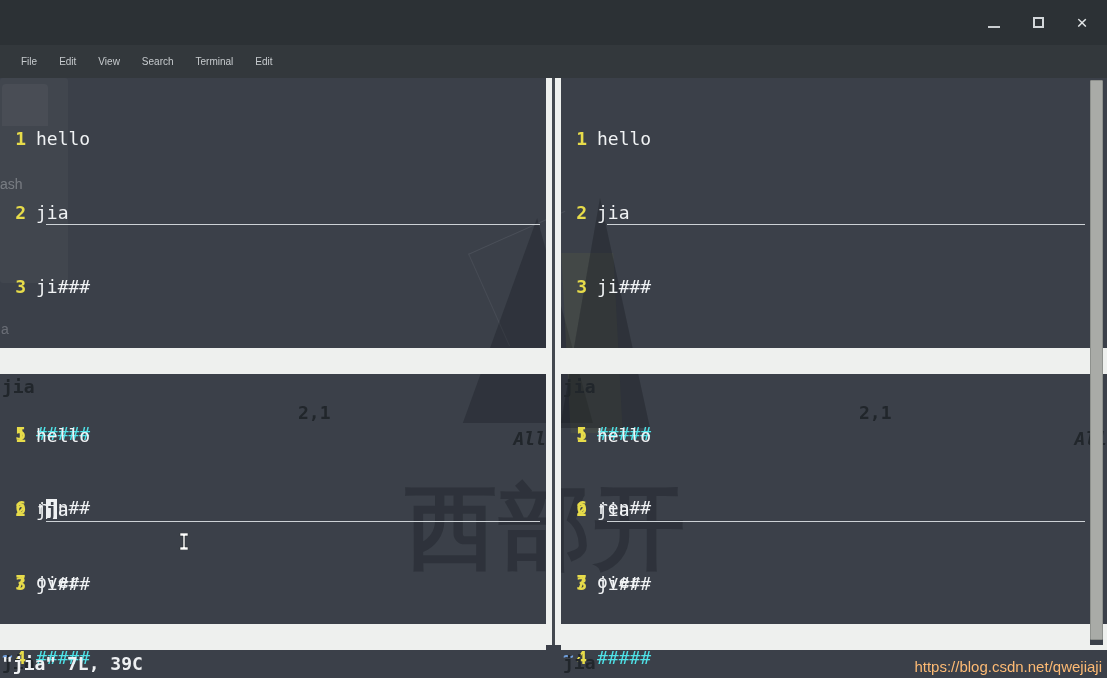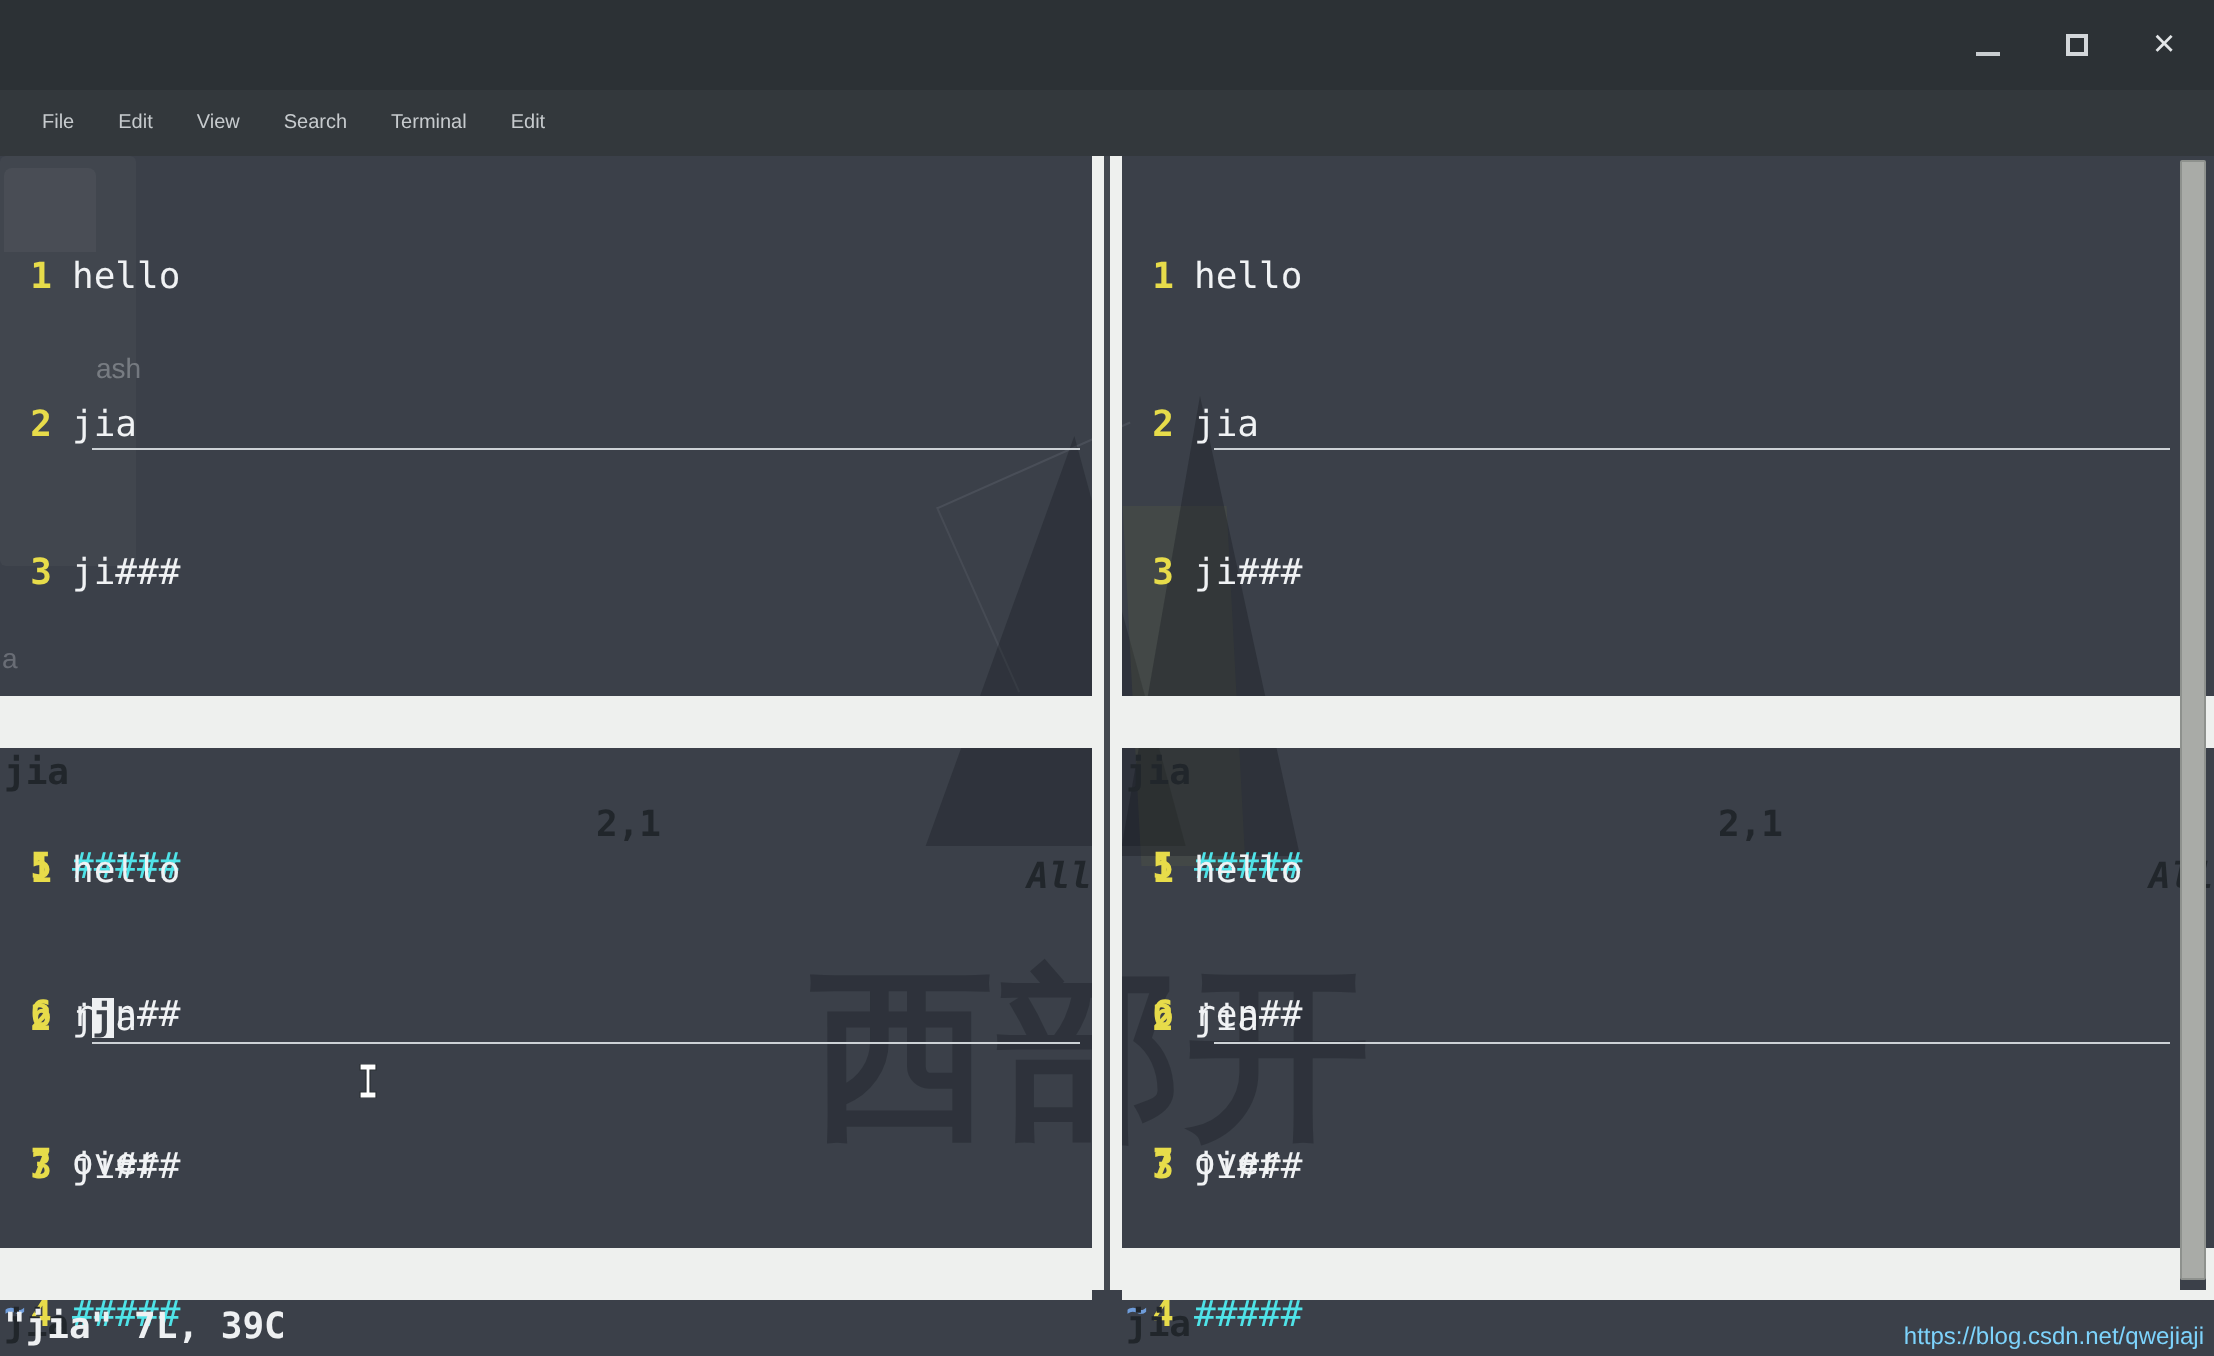--- a/index.html
+++ b/index.html
@@ -159,21 +159,20 @@
     background: rgba(255,255,255,0.045);
     border-radius: 4px 4px 0 0;
   }
   .wp-icon-label {
     position: absolute;
     left: 0px; top: 98px;
     color: rgba(225,228,232,0.34);
     font-size: 14px;
     font-family: "Liberation Sans", sans-serif;
     white-space: pre;
-    padding-left: 48px;
   }
   .wp-icon2-label {
     position: absolute;
     left: 1px; top: 243px;
     color: rgba(225,228,232,0.28);
     font-size: 14px;
     font-family: "Liberation Sans", sans-serif;
     white-space: pre;
   }
   .wp-cjk {
@@ -361,22 +360,22 @@
     border: 1px solid #8e918d;
     box-sizing: border-box;
     border-radius: 1px;
   }
 
   
   .watermark {
     position: absolute;
     right: 5px;
     bottom: 3px;
-    color: #7dd3fc;
-    font-size: 12px;
+    color: #fdba74;
+    font-size: 15px;
     font-family: "Liberation Sans", sans-serif;
     white-space: pre;
     z-index: 20;
   }
 </style>
 </head>
 <body>
 
 <div class="window">
 

